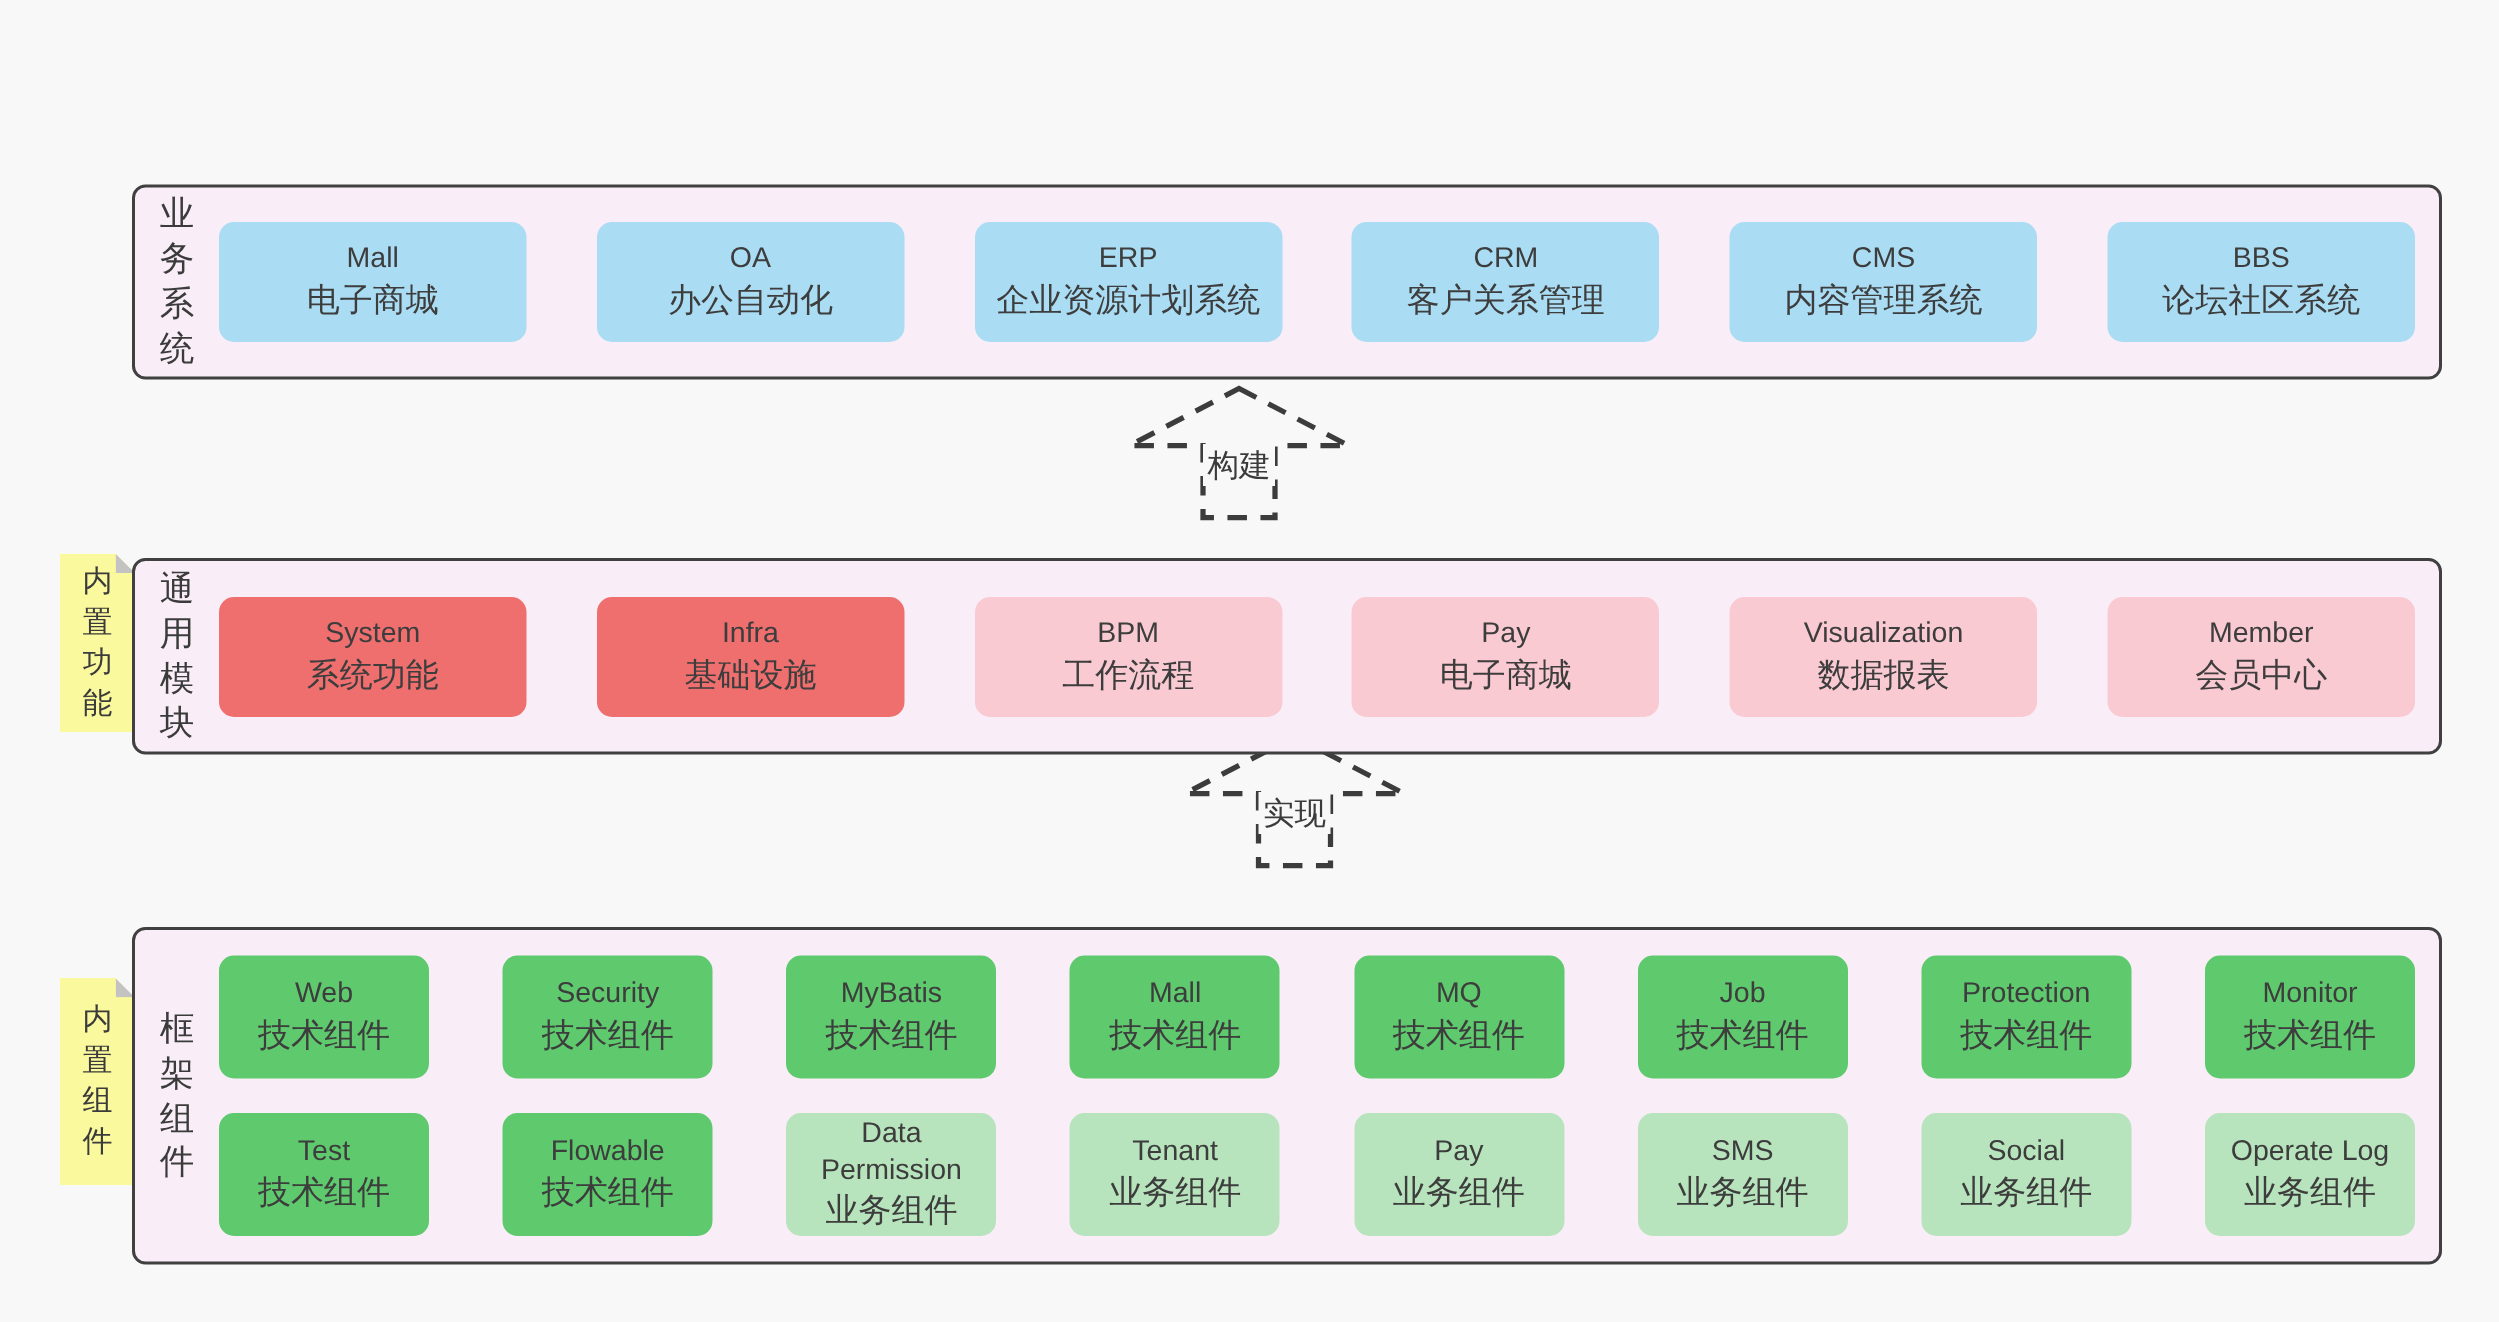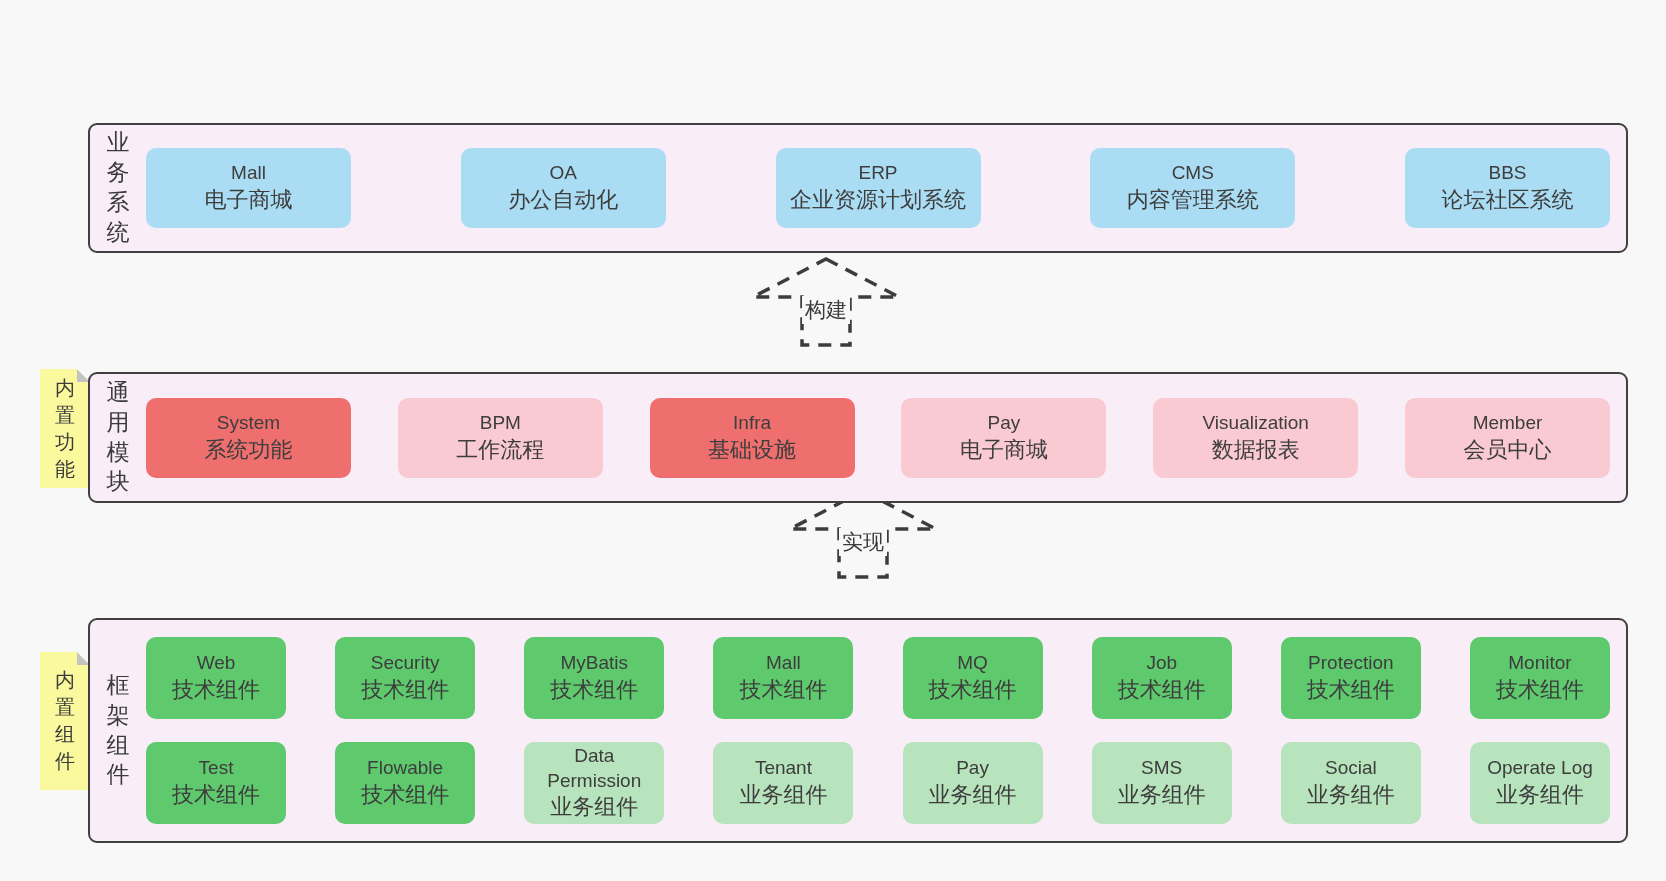--- a/index.html
+++ b/index.html
@@ -104,20 +104,24 @@
           </div>
           <div class="box blue">
             <div class="en">OA</div>
             <div class="zh">办公自动化</div>
           </div>
           <div class="box blue">
             <div class="en">ERP</div>
             <div class="zh">企业资源计划系统</div>
           </div>
           <div class="box blue">
+            <div class="en">CRM</div>
+            <div class="zh">客户关系管理</div>
+          </div>
+          <div class="box blue">
             <div class="en">CMS</div>
             <div class="zh">内容管理系统</div>
           </div>
           <div class="box blue">
             <div class="en">BBS</div>
             <div class="zh">论坛社区系统</div>
           </div>
         </div>
       </div>
   </section>
@@ -145,27 +149,27 @@
         <span>用</span>
         <span>模</span>
         <span>块</span>
       </div>
     <div class="rows">
         <div class="row cols-6">
           <div class="box red">
             <div class="en">System</div>
             <div class="zh">系统功能</div>
           </div>
-          <div class="box pink">
-            <div class="en">BPM</div>
-            <div class="zh">工作流程</div>
-          </div>
           <div class="box red">
             <div class="en">Infra</div>
             <div class="zh">基础设施</div>
+          </div>
+          <div class="box pink">
+            <div class="en">BPM</div>
+            <div class="zh">工作流程</div>
           </div>
           <div class="box pink">
             <div class="en">Pay</div>
             <div class="zh">电子商城</div>
           </div>
           <div class="box pink">
             <div class="en">Visualization</div>
             <div class="zh">数据报表</div>
           </div>
           <div class="box pink">

